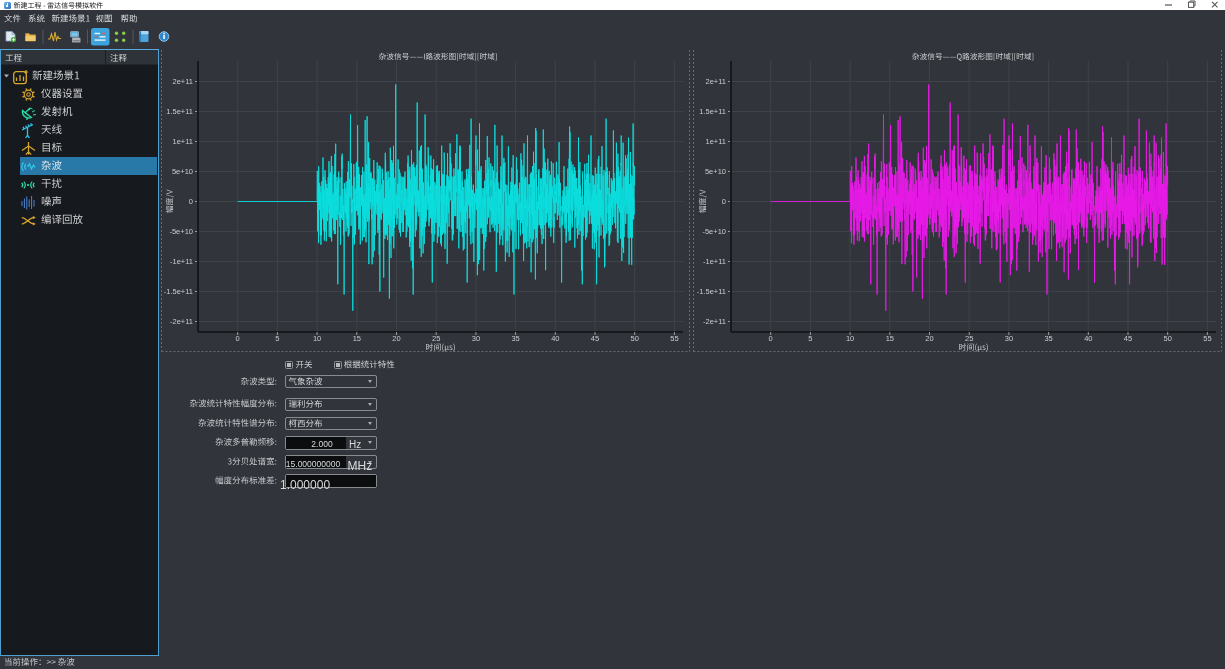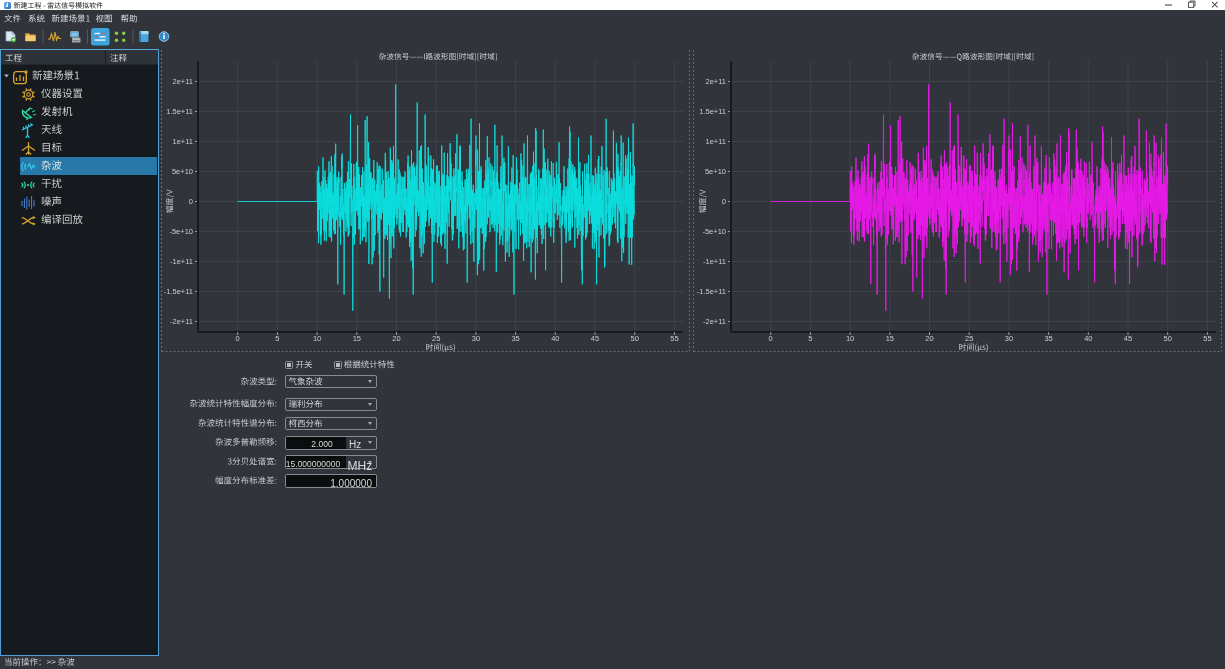--- a/index.html
+++ b/index.html
@@ -31,21 +31,21 @@
 <div style="position:absolute;left:368.0px;top:441.0px;width:0;height:0;border-left:2.8px solid transparent;border-right:2.8px solid transparent;border-top:3.2px solid #a9acae"></div>
 <div style="position:absolute;left:284.5px;top:455.0px;width:92.0px;height:14.0px;border:1px solid #898c8f;border-radius:2px;box-sizing:border-box"></div>
 <div style="position:absolute;left:285.5px;top:456px;width:60.5px;height:12px;background:#0b0d0e"></div>
 <div style="position:absolute;left:368.0px;top:460.5px;width:0;height:0;border-left:2.8px solid transparent;border-right:2.8px solid transparent;border-top:3.2px solid #a9acae"></div>
 <div style="position:absolute;left:284.5px;top:474.0px;width:92.0px;height:14.0px;border:1px solid #898c8f;border-radius:2px;box-sizing:border-box"></div>
 <div style="position:absolute;left:285.5px;top:475px;width:90px;height:12px;background:#0b0d0e"></div>
 <div style="position:absolute;left:292px;top:439.0px;width:60.0px;font-size:8.5px;color:#d8dadb;text-align:center;white-space:pre">2.000</div>
 <div style="position:absolute;left:349.0px;top:439.0px;font-size:10px;color:#d8dadb;white-space:pre">Hz</div>
 <div style="position:absolute;left:284.0px;top:458.5px;width:58.0px;font-size:8.5px;color:#d8dadb;text-align:center;white-space:pre">15.000000000</div>
 <div style="position:absolute;left:347.5px;top:458.5px;font-size:12px;color:#d8dadb;white-space:pre">MHz</div>
-<div style="position:absolute;left:280.0px;top:478.0px;width:92.0px;font-size:10px;color:#d8dadb;text-align:right;white-space:pre">1.000000</div>
+<div style="position:absolute;left:280.0px;top:478.0px;width:92.0px;font-size:12px;color:#d8dadb;text-align:left;white-space:pre">1.000000</div>
 <svg width="1225" height="669" style="position:absolute;left:0;top:0;pointer-events:none">
     <defs>
       <path id="g0" d="M263 211C218 139 141 71 64 28C82 15 111 -12 125 -26C201 25 286 105 338 188ZM637 179C708 121 791 37 830 -17L896 21C855 76 769 157 700 213ZM386 840C381 798 375 759 366 722H102V650H342C299 555 218 483 47 441C62 426 82 398 89 379C287 433 377 526 422 650H647V508C647 432 669 411 746 411C762 411 842 411 858 411C924 411 945 441 952 567C932 572 900 584 885 596C882 494 877 481 850 481C833 481 769 481 755 481C727 481 722 485 722 509V722H443C452 759 457 799 462 840ZM70 337V266H456V11C456 -2 451 -6 435 -7C419 -8 364 -8 307 -6C317 -27 329 -57 333 -78C411 -78 462 -77 493 -66C525 -54 535 -33 535 10V266H926V337H535V430H456V337Z"></path>
       <path id="g1" d="M92 777C151 745 227 696 265 662L309 722C271 755 194 801 135 830ZM38 506C99 477 177 431 215 398L258 460C219 491 140 535 80 562ZM62 -21 128 -67C180 26 240 151 285 256L226 301C177 188 110 56 62 -21ZM597 625V448H426V625ZM354 695V442C354 297 343 98 234 -42C252 -49 283 -67 296 -79C395 49 420 233 425 381H451C489 277 542 187 611 112C541 53 458 10 368 -20C384 -33 407 -64 417 -82C507 -50 590 -3 663 60C734 -2 819 -50 918 -80C929 -60 950 -31 967 -16C870 10 786 54 715 112C791 194 851 299 886 430L839 451L825 448H670V625H859C843 579 824 533 807 501L872 480C900 531 932 612 957 684L903 698L890 695H670V841H597V695ZM522 381H793C763 294 718 221 662 161C602 223 555 298 522 381Z"></path>
       <path id="g2" d="M382 531V469H869V531ZM382 389V328H869V389ZM310 675V611H947V675ZM541 815C568 773 598 716 612 680L679 710C665 745 635 799 606 840ZM369 243V-80H434V-40H811V-77H879V243ZM434 22V181H811V22ZM256 836C205 685 122 535 32 437C45 420 67 383 74 367C107 404 139 448 169 495V-83H238V616C271 680 300 748 323 816Z"></path>
       <path id="g3" d="M260 732H736V596H260ZM185 799V530H815V799ZM63 440V371H269C249 309 224 240 203 191H727C708 75 688 19 663 -1C651 -9 639 -10 615 -10C587 -10 514 -9 444 -2C458 -23 468 -52 470 -74C539 -78 605 -79 639 -77C678 -76 702 -70 726 -50C763 -18 788 57 812 225C814 236 816 259 816 259H315L352 371H933V440Z"></path>
       <path id="g4" d="M46 250H847V312H46Z"></path>
       <path id="g5" d="M101 0H193V733H101Z"></path>
       <path id="g6" d="M156 732H345V556H156ZM38 42 51 -31C157 -6 301 29 438 64L431 131L299 100V279H405C419 265 433 244 441 229C461 238 481 247 501 258V-78H571V-41H823V-75H894V256L926 241C937 261 958 290 973 304C882 338 806 391 743 452C807 527 858 616 891 720L844 741L830 738H636C648 766 658 794 668 823L597 841C559 720 493 606 414 532V798H89V490H231V84L153 66V396H89V52ZM571 25V218H823V25ZM797 672C771 610 736 554 695 504C653 553 620 605 596 655L605 672ZM546 283C599 316 651 355 697 402C740 358 789 317 845 283ZM650 454C583 386 504 333 424 298V346H299V490H414V522C431 510 456 489 467 477C499 509 530 548 558 592C583 547 613 500 650 454Z"></path>
       <path id="g7" d="M846 824C784 743 670 658 574 610C593 596 615 574 628 557C730 613 842 703 916 795ZM875 548C808 461 687 371 584 319C603 304 625 281 638 266C745 325 866 422 943 520ZM898 278C823 153 681 42 532 -19C552 -35 574 -61 586 -79C740 -8 883 111 968 250ZM404 708V449H243V708ZM41 449V379H171C167 230 145 83 37 -36C55 -46 81 -70 93 -86C213 45 238 211 242 379H404V-79H478V379H586V449H478V708H573V778H58V708H172V449Z"></path>

